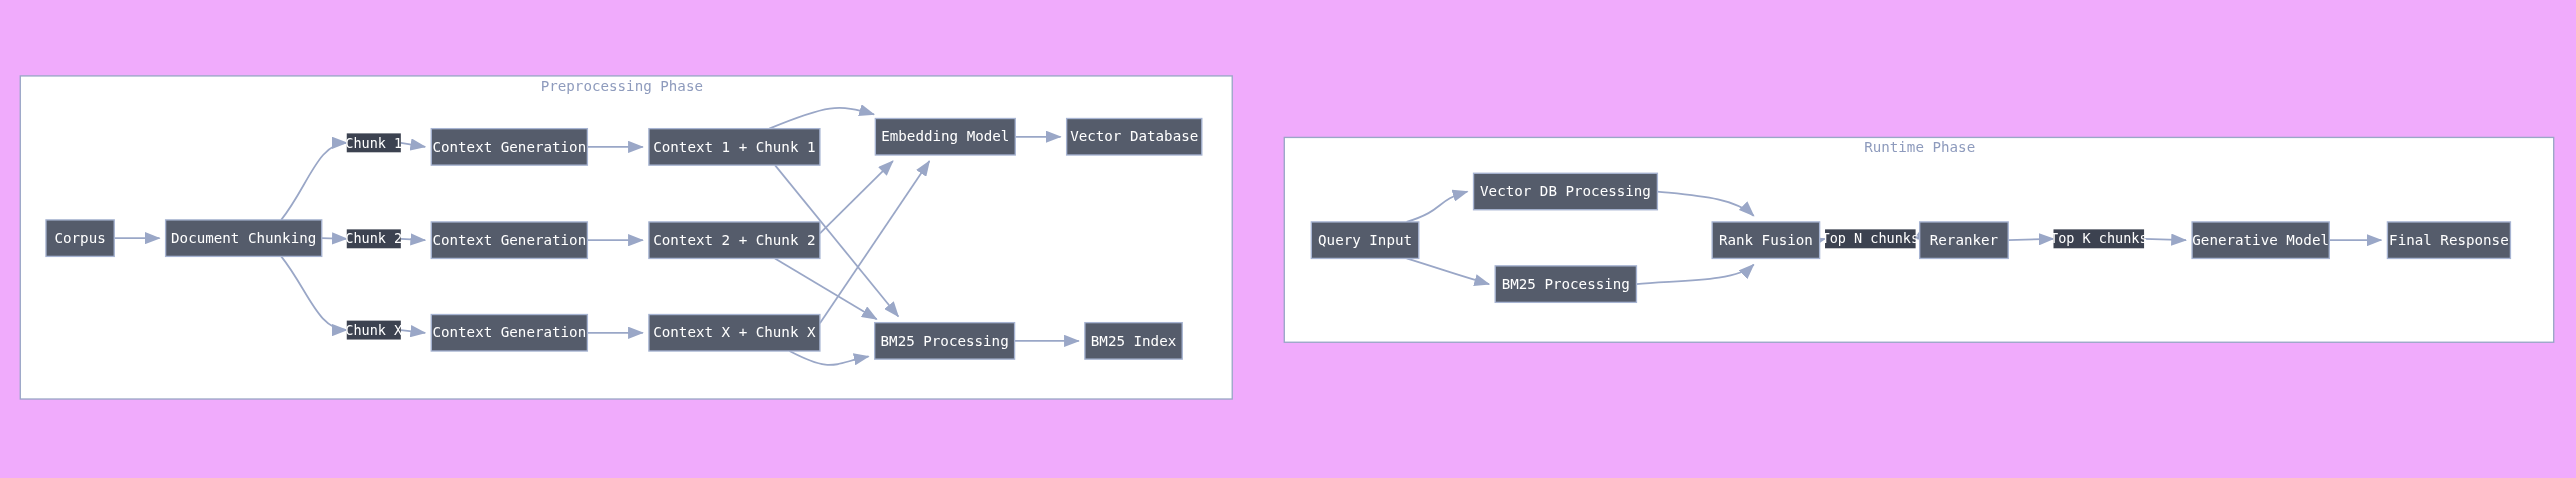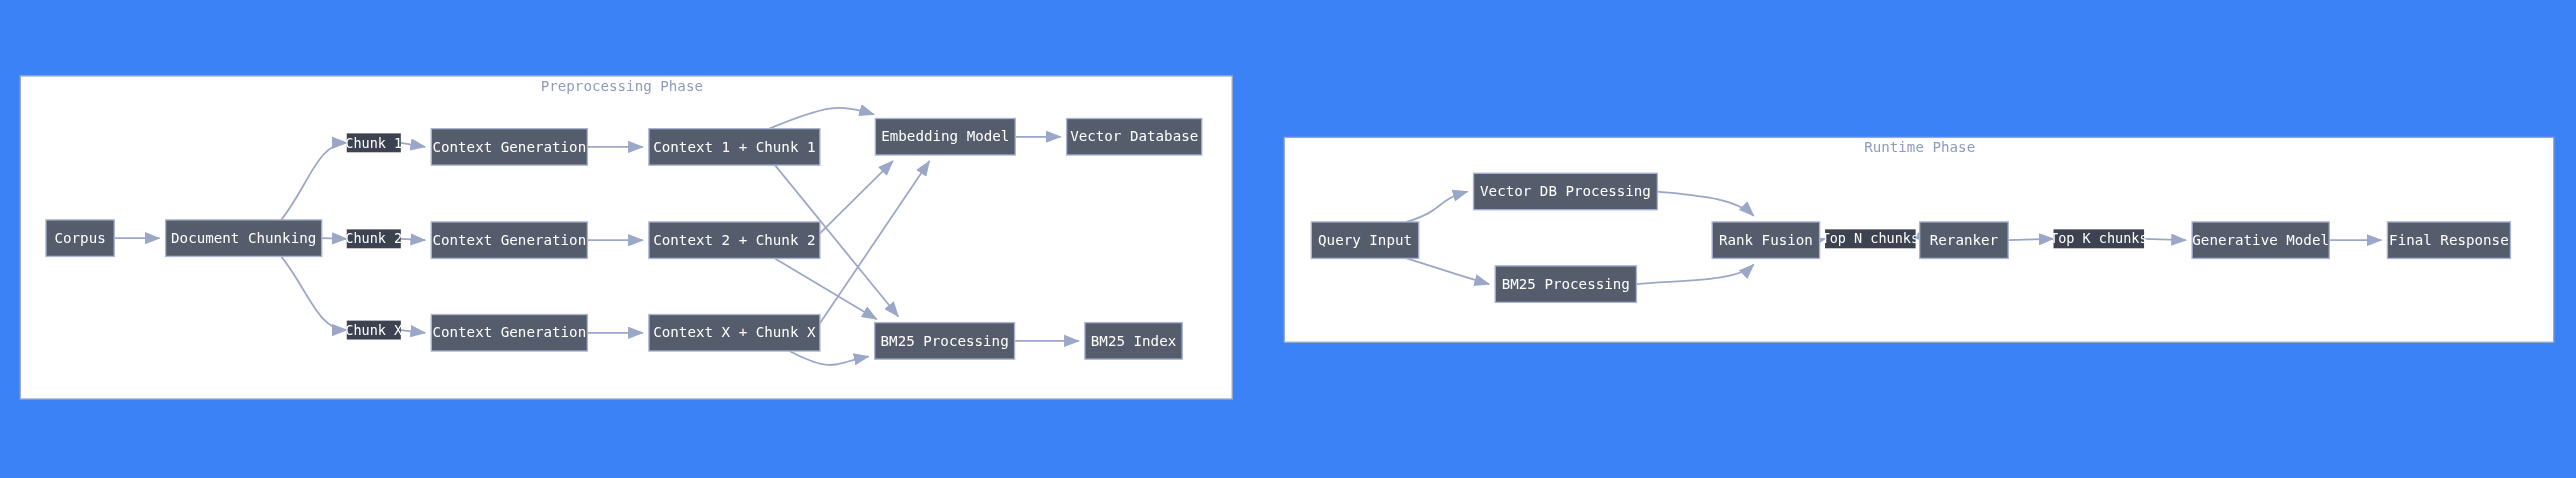--- a/index.html
+++ b/index.html
@@ -10,21 +10,21 @@
   body {
     width: 2576px;
     height: 479px;
     font-family: "DejaVu Sans Mono", "Liberation Mono", monospace;
     overflow: hidden;
   }
   #canvas {
     position: relative;
     width: 2576px;
     height: 479px;
-    background: #3b82f6;
+    background: #f0abfc;
   }
   svg.diagram {
     position: absolute;
     inset: 0;
     width: 2576px;
     height: 479px;
     display: block;
   }
   .cluster-rect {
     fill: #ffffff;

